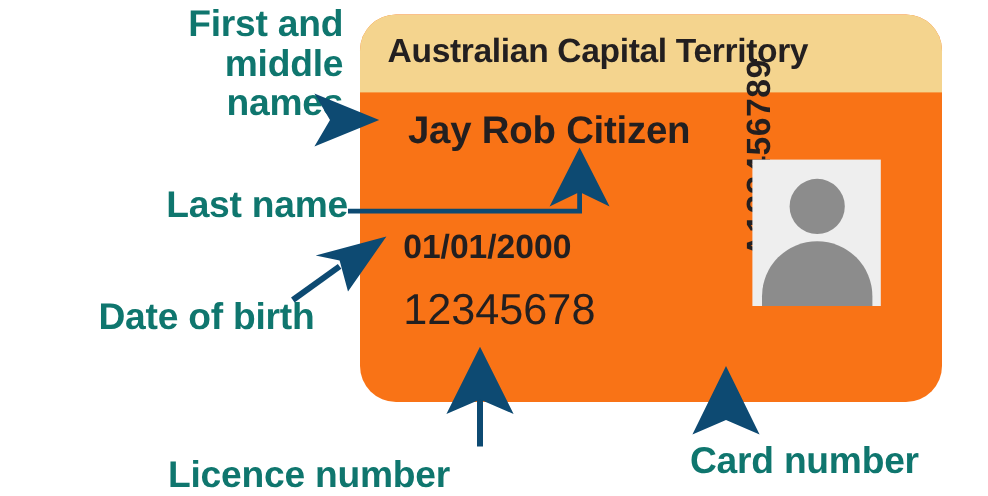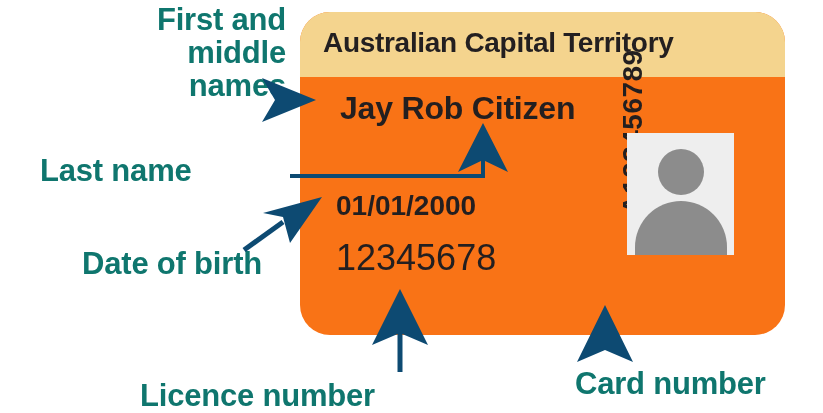--- a/index.html
+++ b/index.html
@@ -32,21 +32,21 @@
     top: 4px;
     width: 182px;
     font-size: 31px;
     text-align: right;
   }
   #lbl-last-name {
     left: 40px;
     top: 155px;
     width: 250px;
     font-size: 31px;
-    text-align: left;
+    text-align: right;
   }
   #lbl-licence {
     left: 140px;
     top: 380px;
     width: 300px;
     font-size: 31px;
     text-align: left;
   }
   #lbl-card {
     left: 575px;

